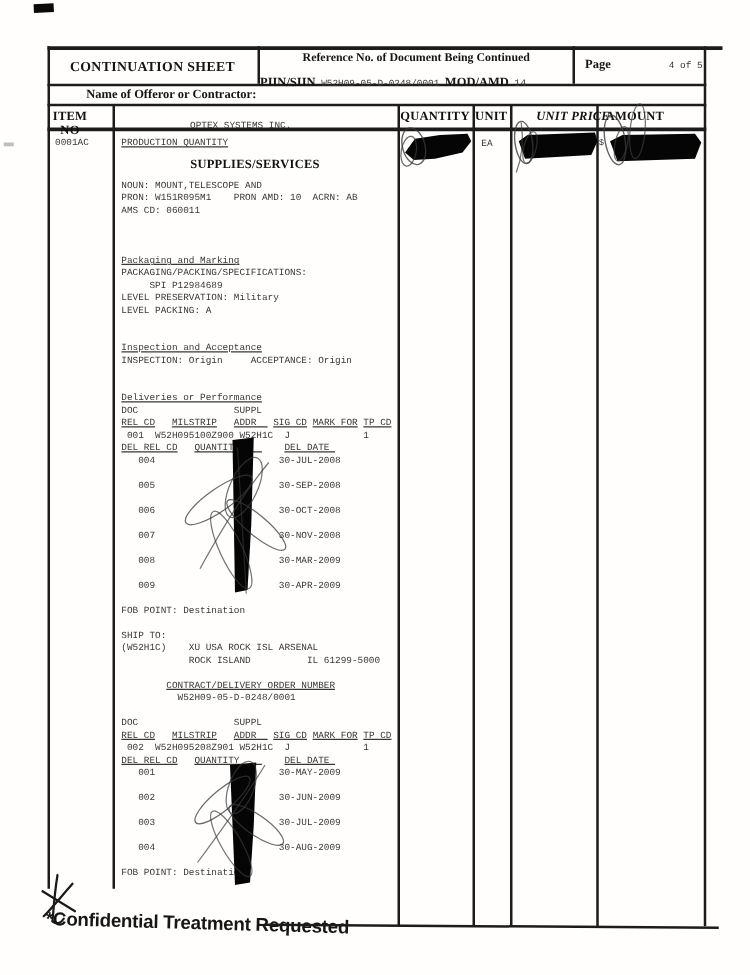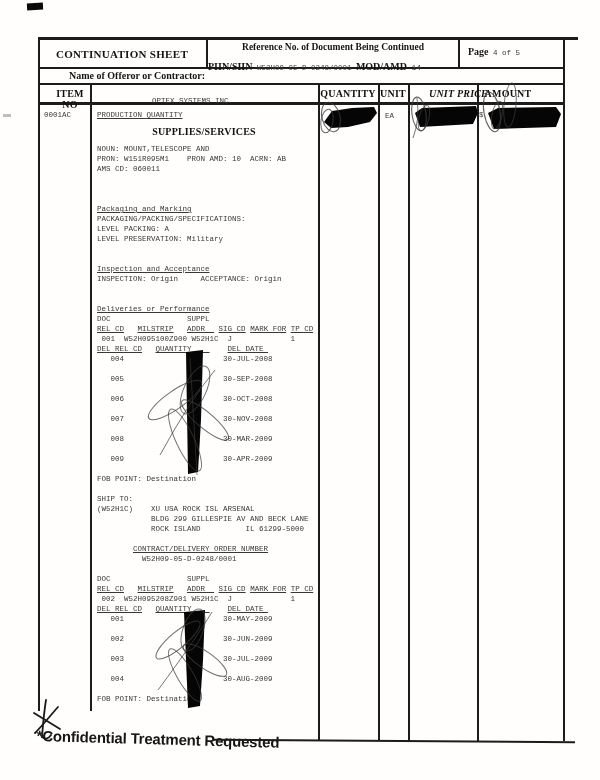--- a/index.html
+++ b/index.html
@@ -49,49 +49,50 @@
   <div class="abs bserif" style="left:208px;top:42px;width:250px;text-align:center;font-size:9.5px;font-family:Liberation Serif, serif;">Reference No. of Document Being Continued</div>
   <div class="abs" style="left:208px;top:56px;width:250px;text-align:left;white-space:nowrap;">
     <span class="bserif" style="font-size:10px;">PIIN/SIIN</span>
     <span class="mono" style="font-size:7.5px;">W52H09-05-D-0248/0001</span>
     <span class="bserif" style="font-size:10px;">MOD/AMD</span>
     <span class="mono" style="font-size:8px;">14</span>
   </div>
 
   <div class="abs" style="left:468px;top:41px;white-space:nowrap;">
     <span class="bserif" style="font-size:10px;">Page</span>
-    <span class="mono" style="font-size:7.5px;">4 of 5</span>
+    <span class="mono" style="font-size:7.5px;margin-left:42px;">4 of 5</span>
   </div>
 
   <div class="abs bserif" style="left:41px;top:70px;font-size:10px;padding-left:28px;">Name of Offeror or Contractor:</div>
   <div class="abs mono" style="left:152px;top:73px;font-size:7.5px;margin-top:24px;">OPTEX SYSTEMS INC.</div>
 
-  <div class="colhdr" style="left:54px;width:32px;">ITEM NO</div>
+  <div class="colhdr" style="left:40px;width:32px;">ITEM NO</div>
   <div class="colhdr" style="left:90px;width:228px;margin-top:38px;">SUPPLIES/SERVICES</div>
   <div class="colhdr" style="left:318px;width:60px;">QUANTITY</div>
   <div class="colhdr" style="left:378px;width:30px;">UNIT</div>
   <div class="colhdr" style="left:424px;width:69px;font-style:italic;">UNIT PRICE</div>
   <div class="colhdr" style="left:477px;width:62px;">AMOUNT</div>
 
   <div class="abs mono" style="left:44px;top:111px;font-size:7.5px;">0001AC</div>
   <div class="abs mono u1" style="left:97px;top:111px;font-size:7.5px;">PRODUCTION QUANTITY</div>
   <div class="abs mono" style="left:385px;top:112px;font-size:7.5px;">EA</div>
   <div class="abs mono" style="left:479px;top:111px;font-size:7px;">$</div>
 
   <div id="supplies-body">
       <div class="ln"><span>NOUN: MOUNT,TELESCOPE AND</span></div>
       <div class="ln"><span>PRON: W151R095M1    PRON AMD: 10  ACRN: AB</span></div>
       <div class="ln"><span>AMS CD: 060011</span></div>
       <div class="ln"><span></span></div>
       <div class="ln"><span></span></div>
       <div class="ln"><span></span></div>
       <div class="ln"><span class="u">Packaging and Marking</span></div>
       <div class="ln"><span>PACKAGING/PACKING/SPECIFICATIONS:</span></div>
+      <div class="ln"><span>     SPI P12984689</span></div>
+      <div class="ln"><span>LEVEL PRESERVATION: Military</span></div>
       <div class="ln"><span>LEVEL PACKING: A</span></div>
-      <div class="ln"><span>LEVEL PRESERVATION: Military</span></div>
       <div class="ln"><span></span></div>
       <div class="ln"><span></span></div>
       <div class="ln"><span class="u">Inspection and Acceptance</span></div>
       <div class="ln"><span>INSPECTION: Origin     ACCEPTANCE: Origin</span></div>
       <div class="ln"><span></span></div>
       <div class="ln"><span></span></div>
       <div class="ln"><span class="u">Deliveries or Performance</span></div>
       <div class="ln"><span>DOC                 SUPPL</span></div>
       <div class="ln"><span class="u">REL CD</span><span>   </span><span class="u">MILSTRIP</span><span>   </span><span class="u">ADDR  </span><span> </span><span class="u">SIG CD</span><span> </span><span class="u">MARK FOR</span><span> </span><span class="u">TP CD</span></div>
       <div class="ln"><span> 001  W52H095100Z900 W52H1C  J             1</span></div>
@@ -105,21 +106,20 @@
       <div class="ln"><span>   007                      30-NOV-2008</span></div>
       <div class="ln"><span></span></div>
       <div class="ln"><span>   008                      30-MAR-2009</span></div>
       <div class="ln"><span></span></div>
       <div class="ln"><span>   009                      30-APR-2009</span></div>
       <div class="ln"><span></span></div>
       <div class="ln"><span>FOB POINT: Destination</span></div>
       <div class="ln"><span></span></div>
       <div class="ln"><span>SHIP TO:</span></div>
       <div class="ln"><span>(W52H1C)    XU USA ROCK ISL ARSENAL</span></div>
-      <div class="ln"><span>            BLDG 299 GILLESPIE AV AND BECK LANE</span></div>
       <div class="ln"><span>            ROCK ISLAND          IL 61299-5000</span></div>
       <div class="ln"><span></span></div>
       <div class="ln"><span>        </span><span class="u">CONTRACT/DELIVERY ORDER NUMBER</span></div>
       <div class="ln"><span>          W52H09-05-D-0248/0001</span></div>
       <div class="ln"><span></span></div>
       <div class="ln"><span>DOC                 SUPPL</span></div>
       <div class="ln"><span class="u">REL CD</span><span>   </span><span class="u">MILSTRIP</span><span>   </span><span class="u">ADDR  </span><span> </span><span class="u">SIG CD</span><span> </span><span class="u">MARK FOR</span><span> </span><span class="u">TP CD</span></div>
       <div class="ln"><span> 002  W52H095208Z901 W52H1C  J             1</span></div>
       <div class="ln"><span class="u">DEL REL CD</span><span>   </span><span class="u">QUANTITY    </span><span>    </span><span class="u">DEL DATE </span></div>
       <div class="ln"><span>   001                      30-MAY-2009</span></div>

